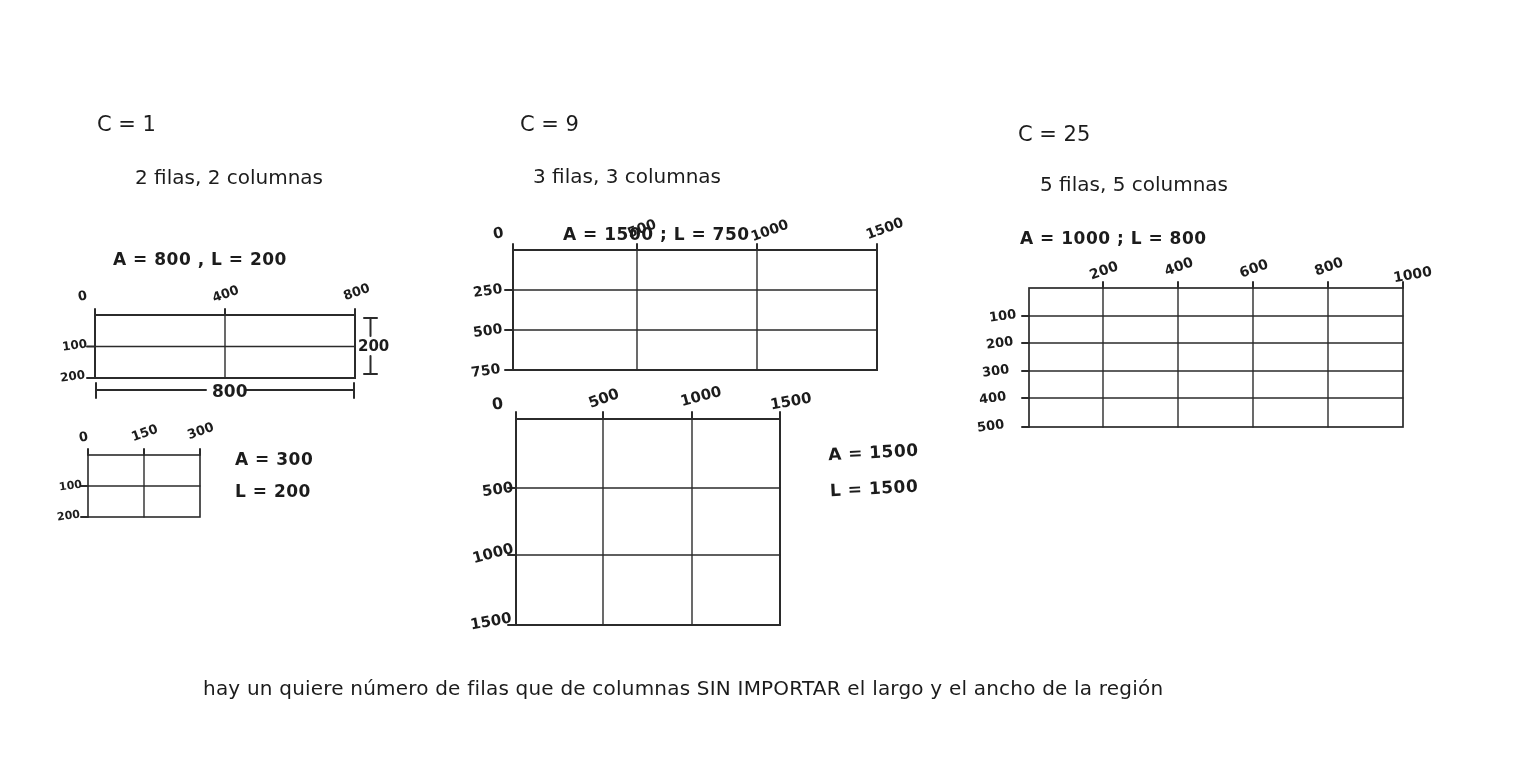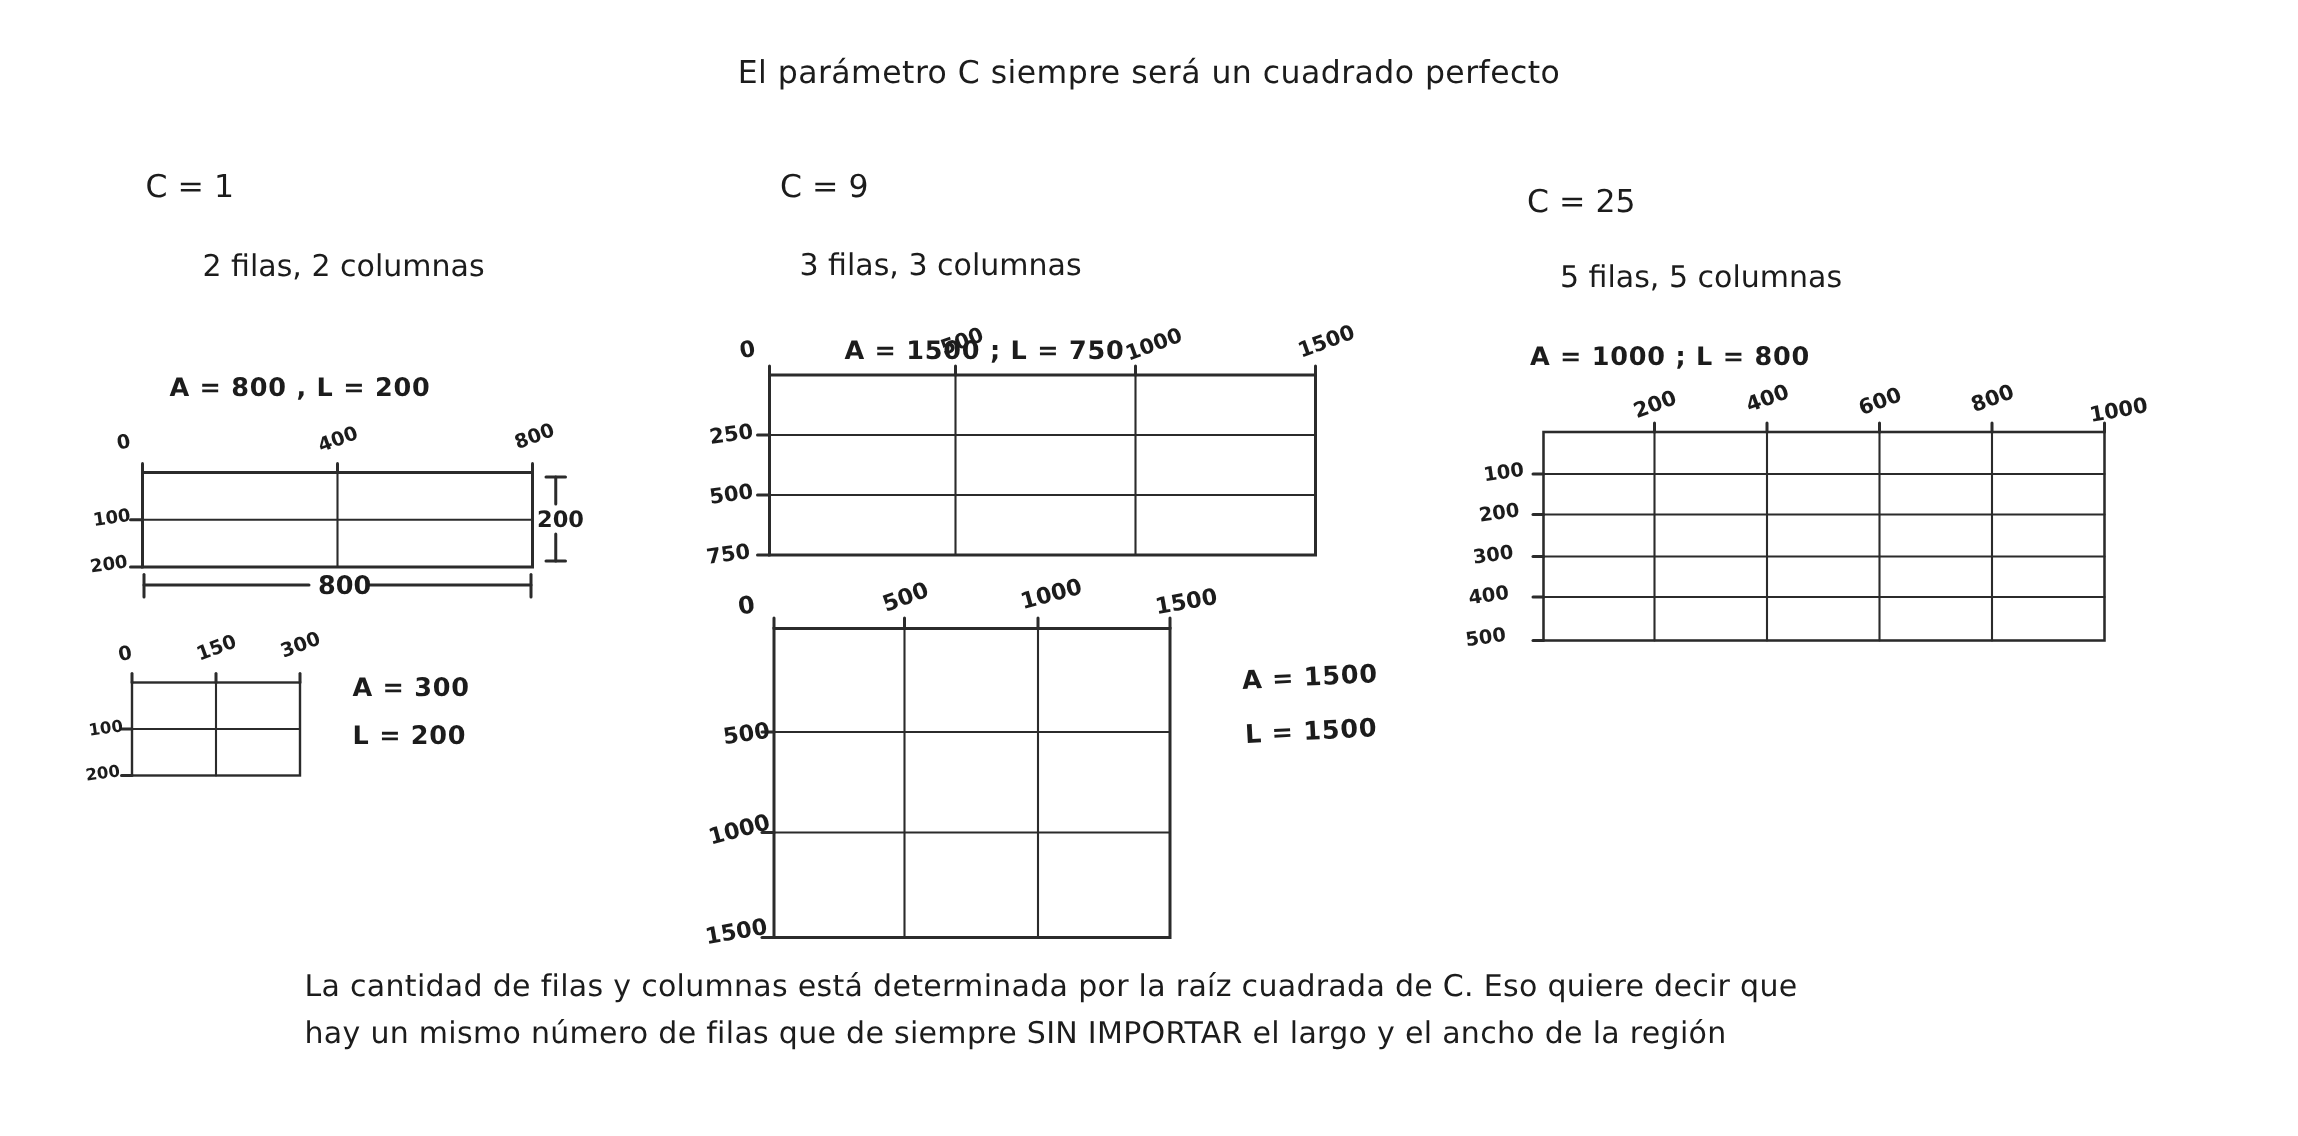--- a/index.html
+++ b/index.html
@@ -30,21 +30,20 @@
   svg line, svg rect, svg path{stroke:#2b2b2b;fill:none;stroke-linecap:round;}
   .outer{stroke-width:2;}
   .inner{stroke-width:1.4;}
   .mark{stroke-width:2;}
 </style>
 </head>
 <body>
 
 <div class="canvas">
 
-  <div class="abs title">El parámetro C siempre será un cuadrado perfecto</div>
 
   <div class="abs heading" style="left:97px;top:112px;">C = 1</div>
   <div class="abs subtitle" style="left:135px;top:165px;">2 filas, 2 columnas</div>
   <div class="abs dims" style="left:113px;top:237px;margin-top:12px;">A = 800 ,  L = 200</div>
 
   <div class="fig" style="left:60px;top:288px;width:345px;height:130px;">
     <svg width="345" height="130" viewBox="0 0 345 130">
       <rect class="outer" x="35" y="27" width="260" height="63"></rect>
       <line class="inner" x1="165" y1="27" x2="165" y2="90"></line>
       <line class="inner" x1="35" y1="58.5" x2="295" y2="58.5"></line>
@@ -178,16 +177,15 @@
     <span class="abs tick r20" style="left:264px;top:2px;font-size:14px;">600</span>
     <span class="abs tick r20" style="left:339px;top:0px;font-size:14px;">800</span>
     <span class="abs tick r10" style="left:418px;top:8px;font-size:14px;">1000</span>
     <span class="abs tick r8" style="left:14px;top:50px;">100</span>
     <span class="abs tick r8" style="left:11px;top:77px;">200</span>
     <span class="abs tick r8" style="left:7px;top:105px;">300</span>
     <span class="abs tick r8" style="left:4px;top:132px;">400</span>
     <span class="abs tick r8" style="left:2px;top:160px;">500</span>
   </div>
 
-  <div class="abs footer-line" style="left:203px;top:645px;">La cantidad de filas y columnas está determinada por la raíz cuadrada de C. Eso quiere decir que</div>
-  <div class="abs footer-line" style="left:203px;top:676px;">hay un mismo número de filas que de siempre SIN IMPORTAR el largo y el ancho de la región</div>
+  <div class="abs footer-line" style="left:203px;top:676px;">hay un quiere número de filas que de columnas SIN IMPORTAR el largo y el ancho de la región</div>
 
 </div>
 
 </body></html>

